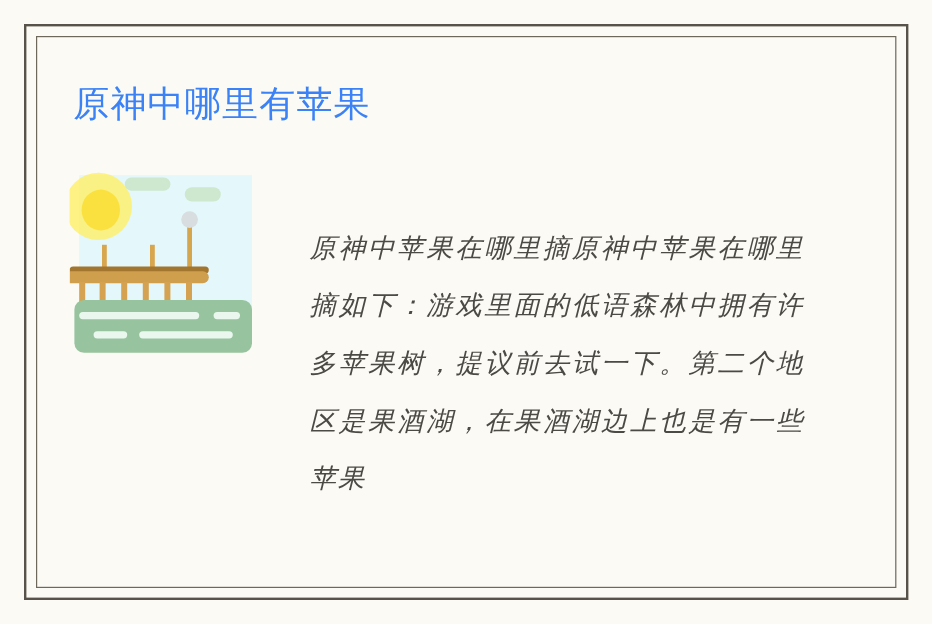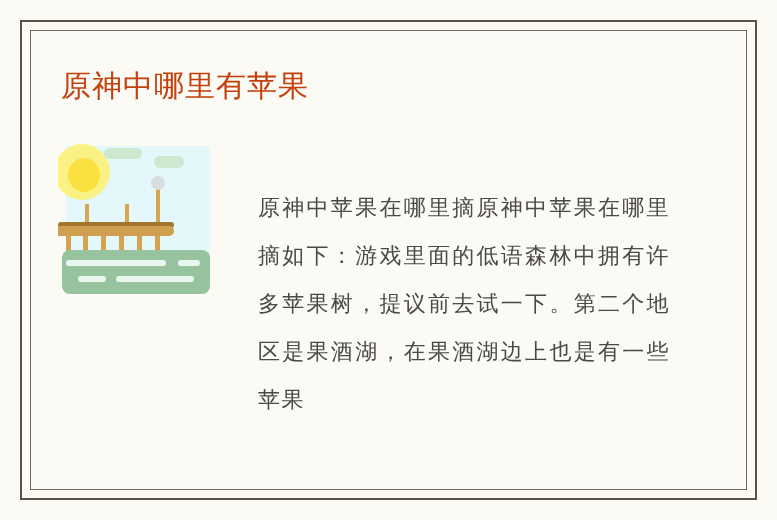--- a/index.html
+++ b/index.html
@@ -47,25 +47,25 @@
     width: 717px;
     height: 460px;
     box-sizing: border-box;
   }
   .article-title {
     position: absolute;
     left: 31px;
     top: 38px;
     font-size: 30px;
     line-height: 40px;
-    color: #c2410c;
+    color: #3b82f6;
     letter-spacing: 1px;
     font-weight: 400;
     white-space: nowrap;
-    font-family: Liberation Mono, monospace;
+    font-family: Liberation Sans, sans-serif;
   }
   .article-body {
     position: absolute;
     left: 28px;
     top: 112px;
     width: 660px;
     height: 300px;
   }
   
   .thumb {
@@ -193,20 +193,21 @@
     left: 200px;
     top: 42px;
     width: 412px;
     font-size: 22px;
     line-height: 48px;
     color: #4c4a45;
     letter-spacing: 1.5px;
     text-align: justify;
     text-justify: inter-character;
     font-family: "DejaVu Serif", "Liberation Serif", serif;
+    font-style: italic;
   }
 </style>
 </head>
 <body>
 
 <div class="page">
 
   <div class="frame-outer"></div>
   <div class="frame-inner"></div>
 

